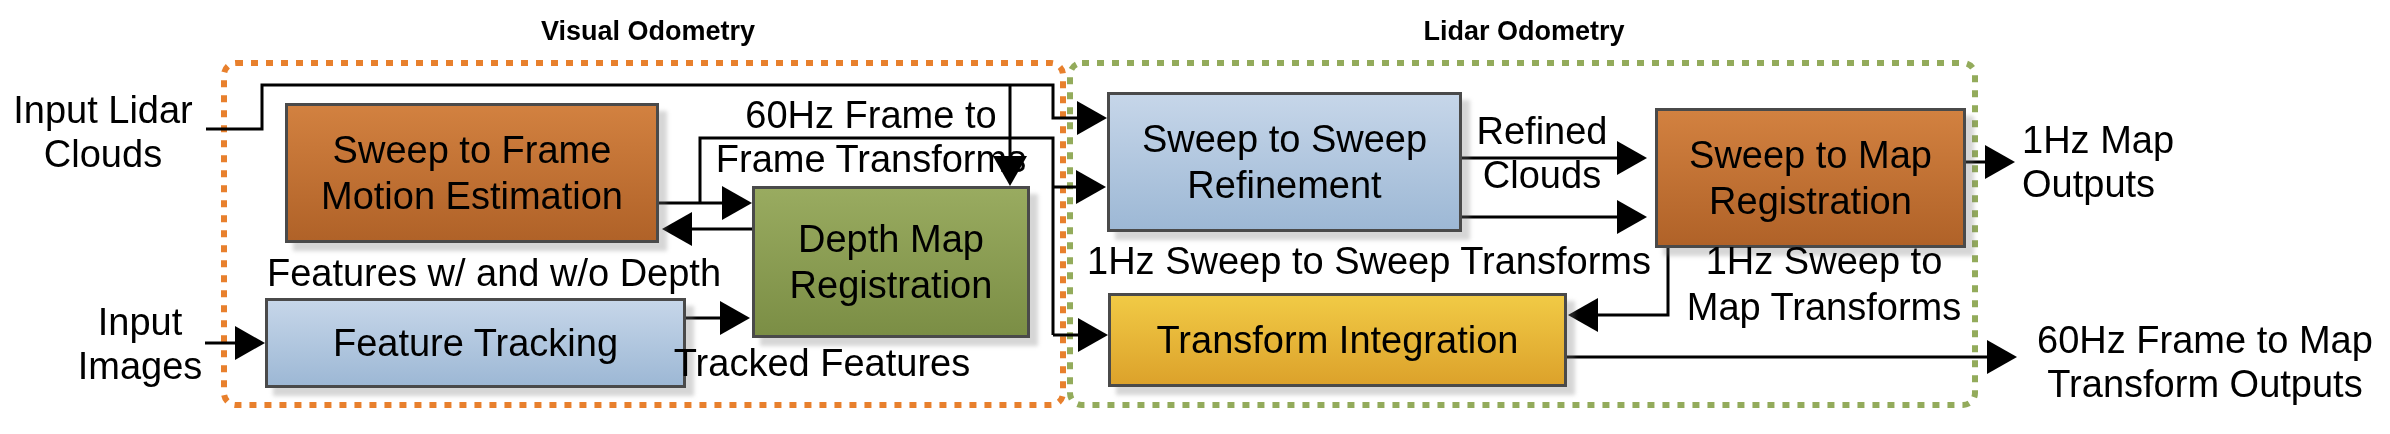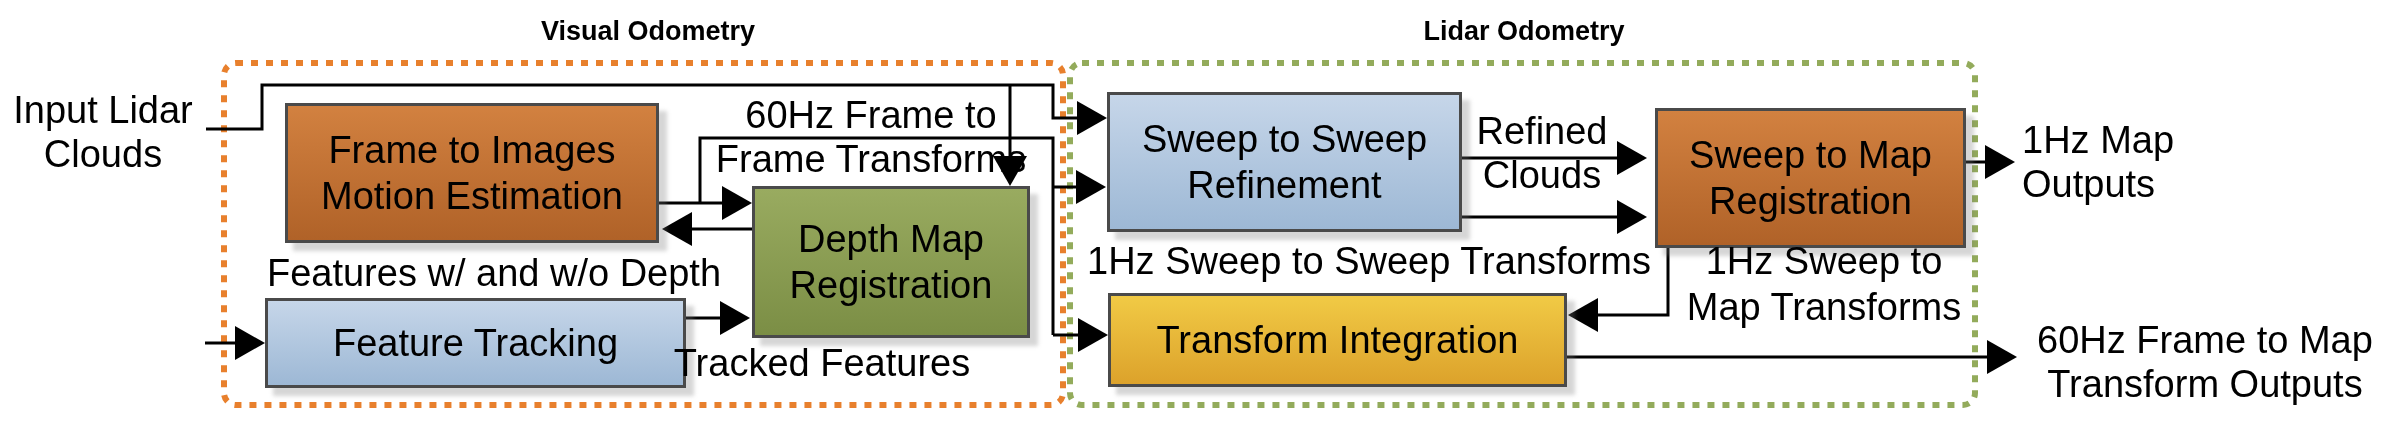--- a/index.html
+++ b/index.html
@@ -103,22 +103,24 @@
       <path d="M1567,357 H1989"></path>
       <polygon points="2017,357 1987,340 1987,374"></polygon>
     </g>
   </svg>
 
   <div class="title" style="left:448px;top:8px;width:400px;">Visual Odometry</div>
   <div class="title" style="left:1324px;top:8px;width:400px;">Lidar Odometry</div>
 
   <div class="lbl" style="left:0px;top:88px;width:206px;">Input Lidar
 Clouds</div>
+  <div class="lbl" style="left:35px;top:300px;width:210px;">Input
+Images</div>
 
-  <div class="node brown" style="left:285px;top:103px;width:374px;height:140px;">Frame to Images
+  <div class="node brown" style="left:285px;top:103px;width:374px;height:140px;">Sweep to Frame
 Motion Estimation</div>
   <div class="node blue" style="left:265px;top:298px;width:421px;height:90px;">Feature Tracking</div>
   <div class="node olive" style="left:752px;top:186px;width:278px;height:152px;">Depth Map
 Registration</div>
   <div class="node blue" style="left:1107px;top:92px;width:355px;height:140px;">Sweep to Sweep
 Refinement</div>
   <div class="node brown" style="left:1647px;top:108px;width:311px;height:140px;margin-left:8px;">Sweep to Map
 Registration</div>
   <div class="node yellow" style="left:1108px;top:293px;width:459px;height:94px;">Transform Integration</div>
 

